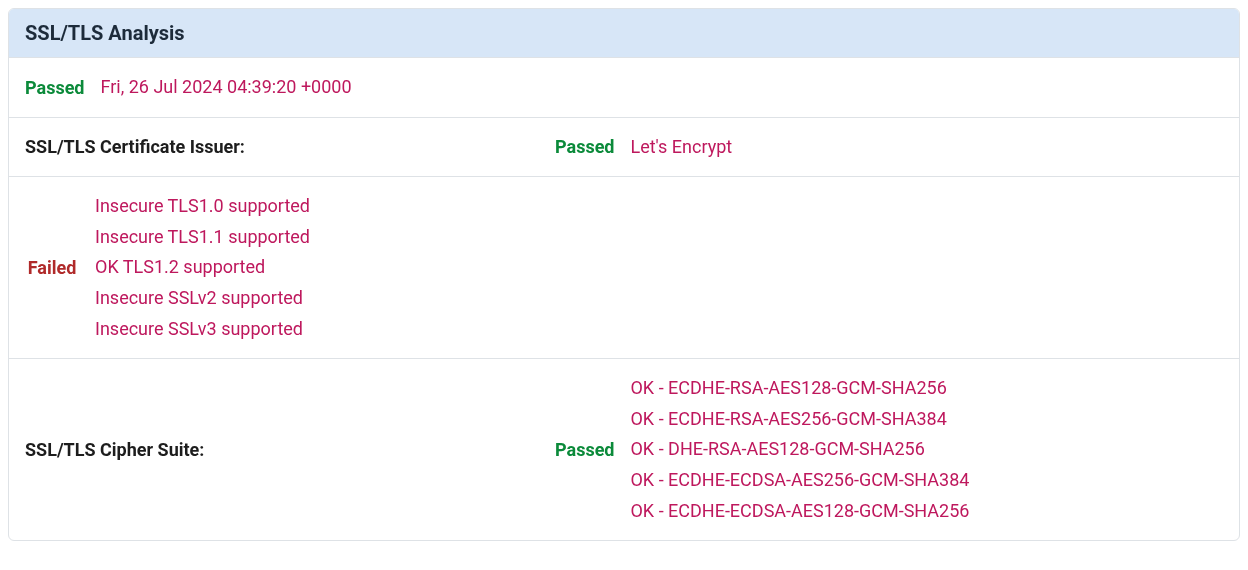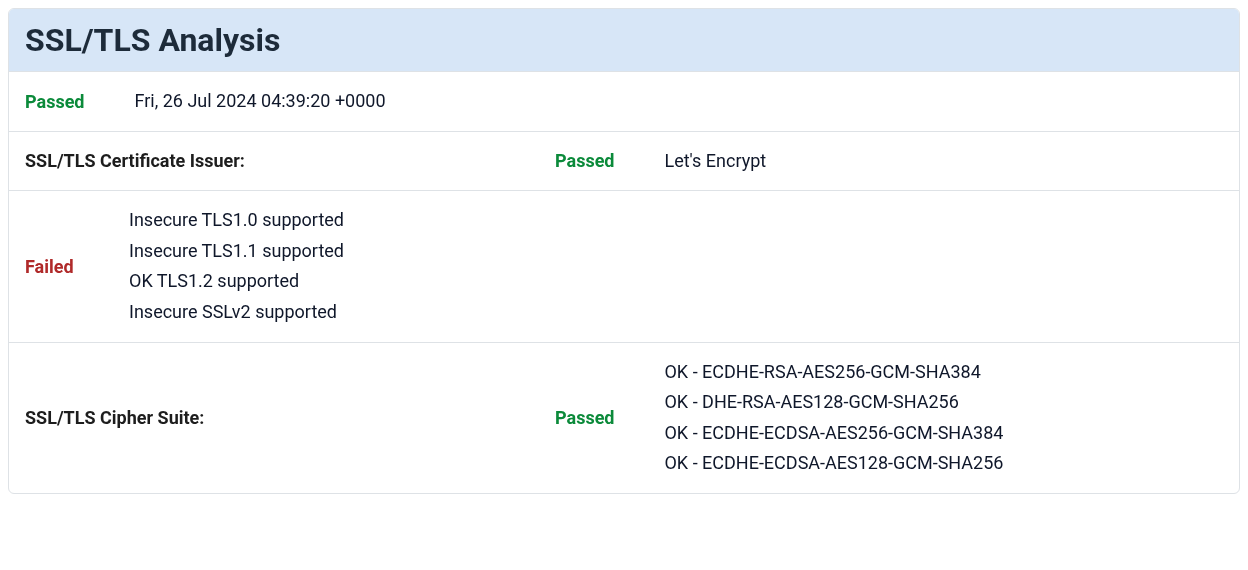--- a/index.html
+++ b/index.html
@@ -12,47 +12,46 @@
   }
   .panel {
     border: 1px solid #dee2e6;
     border-radius: 6px;
     overflow: hidden;
     width: 1232px;
   }
   .panel-header {
     background: #d7e6f7;
     padding: 12px 16px;
-    font-size: 32px;
+    font-size: 20px;
     font-weight: 700;
     color: #1d2b3a;
   }
   .row {
     display: flex;
     align-items: center;
     border-top: 1px solid #dee2e6;
     padding: 14px 16px;
     font-size: 18px;
   }
   .row:first-of-type { border-top: none; }
   .label-col {
     flex: 0 0 530px;
     font-weight: 700;
     color: #1d1d1d;
   }
   .status-col {
     flex: 0 0 70px;
-    text-align: left;
+    text-align: center;
     font-weight: 700;
     padding-right: 16px;
   }
   .value-col {
     flex: 1;
-    color: #0f172a;
-    margin-left: 34px;
+    color: #be185d;
   }
   .value-col .line { display: block; line-height: 1.7; }
   .passed { color: #0b8a3a; }
   .failed { color: #b02a2a; }
 </style>
 </head>
 <body>
 
 <div class="panel">
   <div class="panel-header">SSL/TLS Analysis</div>
@@ -72,26 +71,28 @@
     </div>
   </div>
 
   <div class="row">
     <div class="status-col failed">Failed</div>
     <div class="value-col">
       <span class="line">Insecure TLS1.0 supported</span>
       <span class="line">Insecure TLS1.1 supported</span>
       <span class="line">OK TLS1.2 supported</span>
       <span class="line">Insecure SSLv2 supported</span>
+      <span class="line">Insecure SSLv3 supported</span>
     </div>
   </div>
 
   <div class="row">
     <div class="label-col">SSL/TLS Cipher Suite:</div>
     <div class="status-col passed">Passed</div>
     <div class="value-col">
+      <span class="line">OK - ECDHE-RSA-AES128-GCM-SHA256</span>
       <span class="line">OK - ECDHE-RSA-AES256-GCM-SHA384</span>
       <span class="line">OK - DHE-RSA-AES128-GCM-SHA256</span>
       <span class="line">OK - ECDHE-ECDSA-AES256-GCM-SHA384</span>
       <span class="line">OK - ECDHE-ECDSA-AES128-GCM-SHA256</span>
     </div>
   </div>
 </div>
 
 </body></html>

